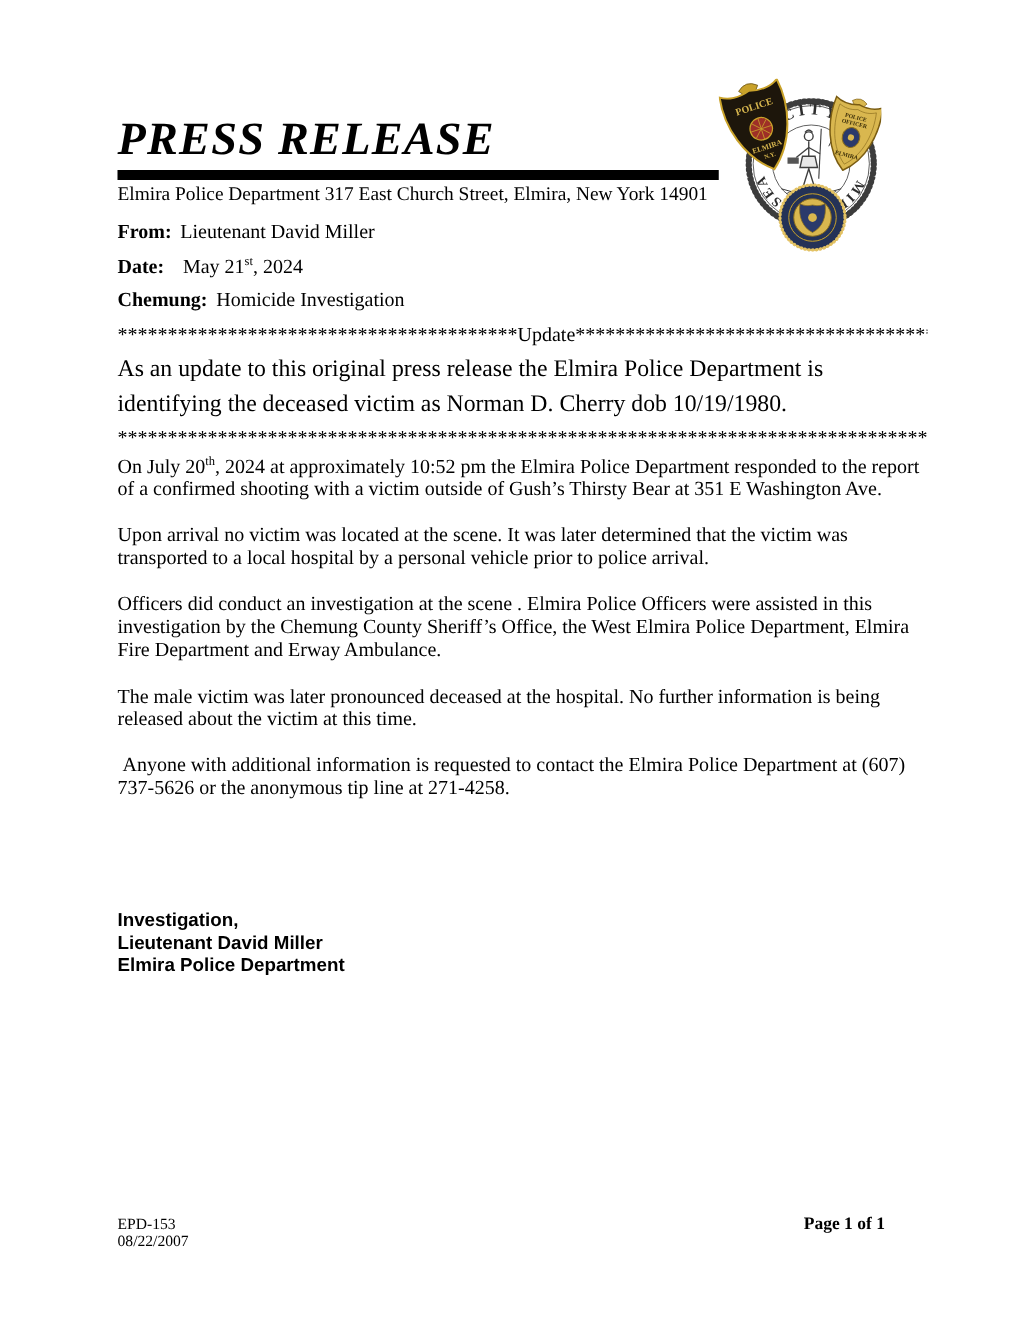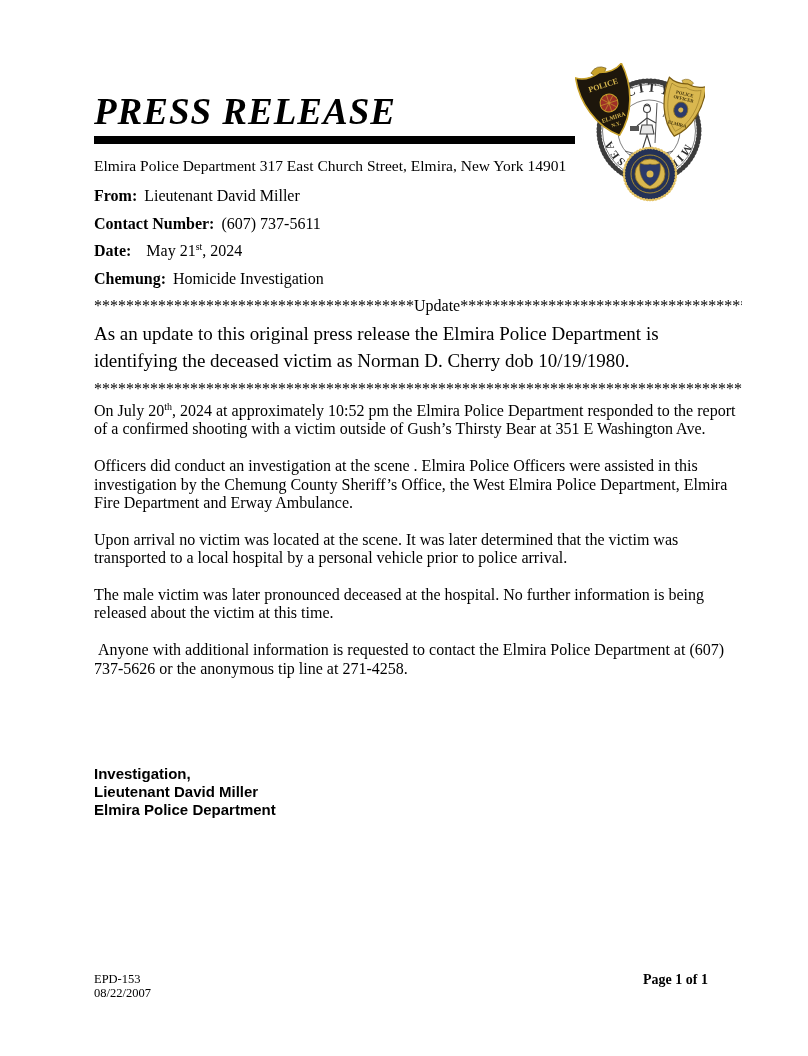--- a/index.html
+++ b/index.html
@@ -16,21 +16,21 @@
 
   
   .title {
     margin:92px 0 0 0;
     font-size:37px; line-height:40px;
     font-weight:bold; font-style:italic;
     letter-spacing:1px;
     white-space:nowrap;
   }
   .rule { width:481px; height:8px; background:#000; margin-top:4px; }
-  .address { font-size:15.5px; line-height:17px; margin-top:13px; }
+  .address { font-size:15.5px; line-height:17px; margin-top:3px; }
 
   
   .seal { position:absolute; left:575px; top:63px; width:130px; height:140px; }
   .seal text { font-family:"Liberation Serif", serif; }
 
   
   .meta { margin-top:8px; }
   .meta-row { font-size:16px; line-height:27.5px; }
   .label { font-weight:bold;margin-top:16px; }
   .meta-val { margin-left:7px; }
@@ -143,39 +143,36 @@
 
     <h1 class="title">PRESS RELEASE</h1>
     <div class="rule"></div>
     <div class="address">Elmira Police Department 317 East Church Street, Elmira, New York 14901</div>
 
     <div class="meta">
       <div class="meta-row">
         <span class="label">From:</span><span class="meta-val">Lieutenant David Miller</span>
       </div>
       <div class="meta-row">
-        <span class="label">Contact Number:</span><span class="meta-val">(607) 737-5611</span>
-      </div>
-      <div class="meta-row">
         <span class="label">Date:</span><span class="meta-val ml-wide"><span>May 21</span><sup>st</sup><span>, 2024</span></span>
       </div>
       <div class="meta-row">
         <span class="label">Chemung:</span><span class="meta-val">Homicide Investigation</span>
       </div>
     </div>
 
     <div class="divider-line"><span>****************************************</span><span>Update</span><span>****************************************</span></div>
 
     <p class="update-p">As an update to this original press release the Elmira Police Department is identifying the deceased victim as Norman D. Cherry dob 10/19/1980.</p>
 
     <div class="divider-line">**************************************************************************************</div>
 
     <p class="body-p first"><span>On July 20</span><sup>th</sup><span>, 2024 at approximately 10:52 pm the Elmira Police Department responded to the report of a confirmed shooting with a victim outside of Gush’s Thirsty Bear at 351 E Washington Ave.</span></p>
+    <p class="body-p">Upon arrival no victim was located at the scene. It was later determined that the victim was transported to a local hospital by a personal vehicle prior to police arrival.</p>
     <p class="body-p">Officers did conduct an investigation at the scene . Elmira Police Officers were assisted in this investigation by the Chemung County Sheriff’s Office, the West Elmira Police Department, Elmira Fire Department and Erway Ambulance.</p>
-    <p class="body-p">Upon arrival no victim was located at the scene. It was later determined that the victim was transported to a local hospital by a personal vehicle prior to police arrival.</p>
     <p class="body-p">The male victim was later pronounced deceased at the hospital. No further information is being released about the victim at this time.</p>
     <p class="body-p indent">Anyone with additional information is requested to contact the Elmira Police Department at (607) 737-5626 or the anonymous tip line at 271-4258.</p>
 
     <div class="signature">
       <div>Investigation,</div>
       <div>Lieutenant David Miller</div>
       <div>Elmira Police Department</div>
     </div>
   </div>
 

